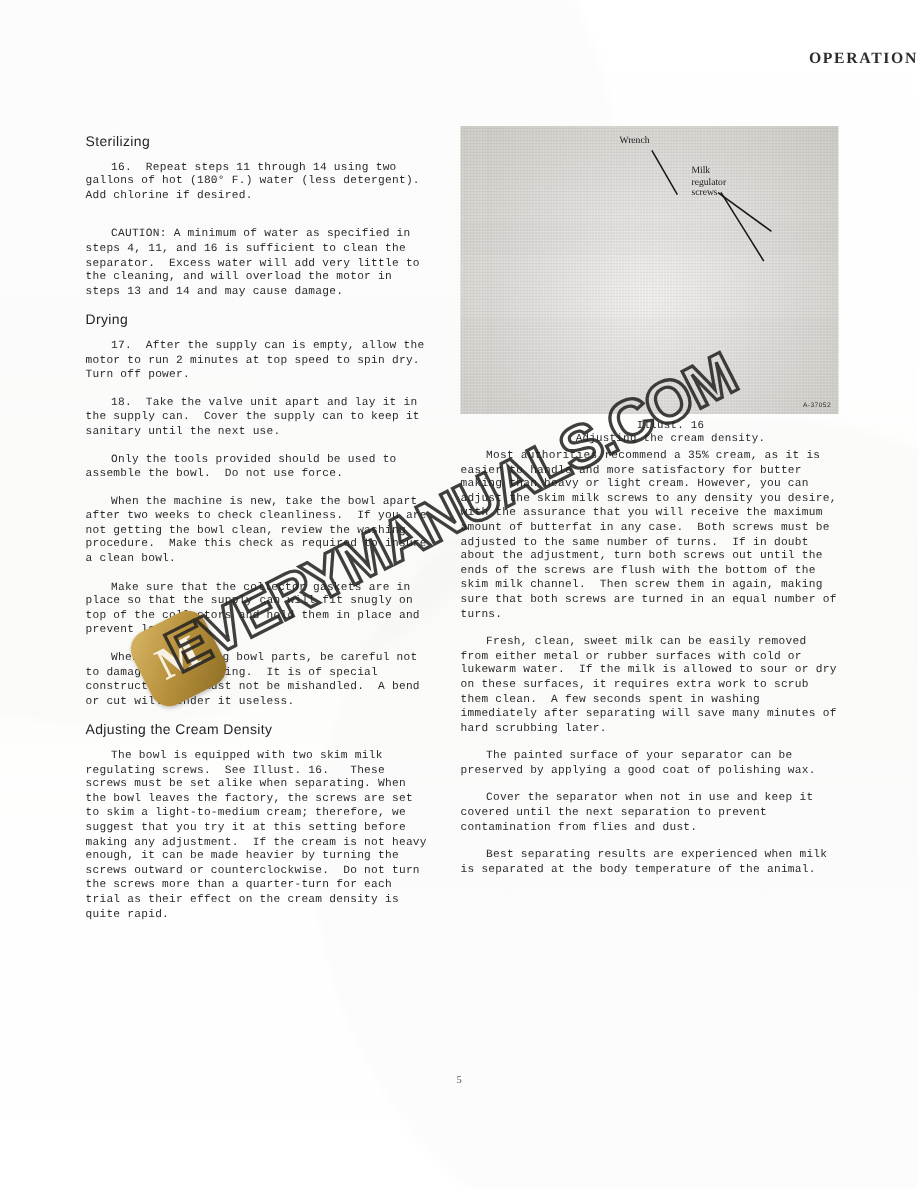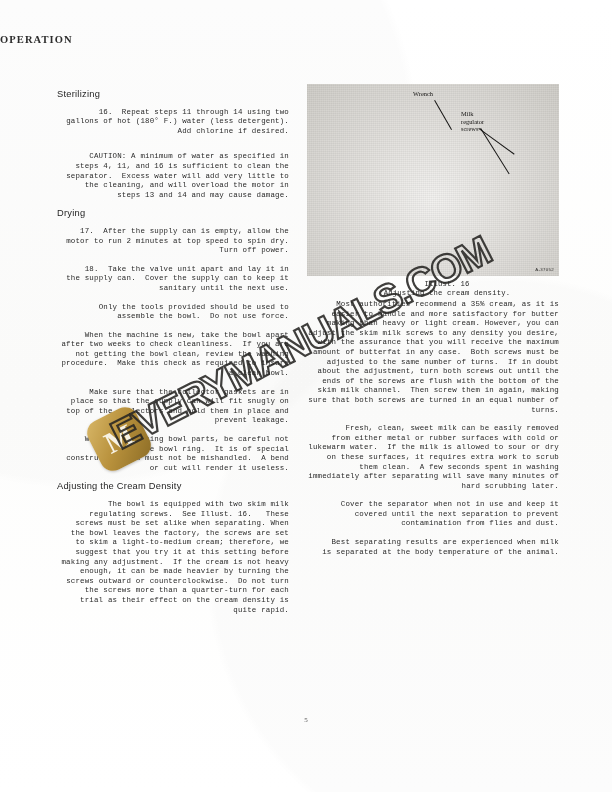--- a/index.html
+++ b/index.html
@@ -17,21 +17,21 @@
     content:"";position:absolute;inset:0;
     background:
       radial-gradient(circle at 12% 18%, rgba(0,0,0,0.012) 0 40%, transparent 41%),
       radial-gradient(circle at 82% 72%, rgba(0,0,0,0.010) 0 38%, transparent 39%),
       linear-gradient(180deg,#ffffff 0%, #fdfdfc 50%, #ffffff 100%);
     pointer-events:none;z-index:0;
   }
 
   .hdr{
     position:absolute;top:34px;left:0;width:612px;
-    text-align:left;
+    text-align:right;
     font-family:"Liberation Serif",serif;
     font-size:10.5px;letter-spacing:1.1px;font-weight:700;
     color:#2c2c2c;
     z-index:3;
   }
 
   .col{
     position:absolute;z-index:3;
     font-family:"Liberation Mono","DejaVu Sans Mono",monospace;
     font-size:7.45px;
@@ -49,21 +49,20 @@
     color:#1f1f1f;
     letter-spacing:0.25px;
     margin:0 0 8px 0;
   }
   .sec-head.sp{}
 
   p.para{
     margin:0 0 9px 0;
     text-indent:17px;
     white-space:pre-wrap;
-    text-align:right;
   }
   p.para.last{margin-bottom:16px;}
   .gap{height:7px;}
 
   
   .photo{
     position:absolute;left:307px;top:84px;width:252px;height:192px;
     z-index:3;
     background:#e9e8e6;
     overflow:hidden;
@@ -264,20 +263,21 @@
     <p class="para">When hand-washing bowl parts, be careful not to damage the bowl ring.  It is of special construction and must not be mishandled.  A bend or cut will render it useless.</p>
 
     <h2 class="sec-head sp">Adjusting the Cream Density</h2>
     <p class="para last">The bowl is equipped with two skim milk regulating screws.  See Illust. 16.   These screws must be set alike when separating. When the bowl leaves the factory, the screws are set to skim a light-to-medium cream; therefore, we suggest that you try it at this setting before making any adjustment.  If the cream is not heavy enough, it can be made heavier by turning the screws outward or counterclockwise.  Do not turn the screws more than a quarter-turn for each trial as their effect on the cream density is quite rapid.</p>
   </div>
 
   <div class="col col-right">
     <p class="para">Most authorities recommend a 35% cream, as it is easier to handle and more satisfactory for butter making than heavy or light cream. However, you can adjust the skim milk screws to any density you desire, with the assurance that you will receive the maximum amount of butterfat in any case.  Both screws must be adjusted to the same number of turns.  If in doubt about the adjustment, turn both screws out until the ends of the screws are flush with the bottom of the skim milk channel.  Then screw them in again, making sure that both screws are turned in an equal number of turns.</p>
 
     <p class="para">Fresh, clean, sweet milk can be easily removed from either metal or rubber surfaces with cold or lukewarm water.  If the milk is allowed to sour or dry on these surfaces, it requires extra work to scrub them clean.  A few seconds spent in washing immediately after separating will save many minutes of hard scrubbing later.</p>
+    <p class="para">The painted surface of your separator can be preserved by applying a good coat of polishing wax.</p>
     <p class="para">Cover the separator when not in use and keep it covered until the next separation to prevent contamination from flies and dust.</p>
     <p class="para last">Best separating results are experienced when milk is separated at the body temperature of the animal.</p>
   </div>
 
   <div class="pageno">5</div>
 
   <div class="wm">
     <div class="wm-logo">
       <span>M</span>
     </div>

